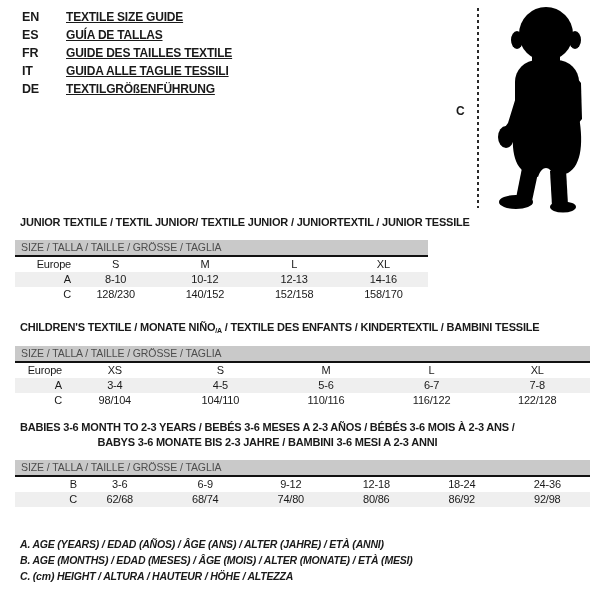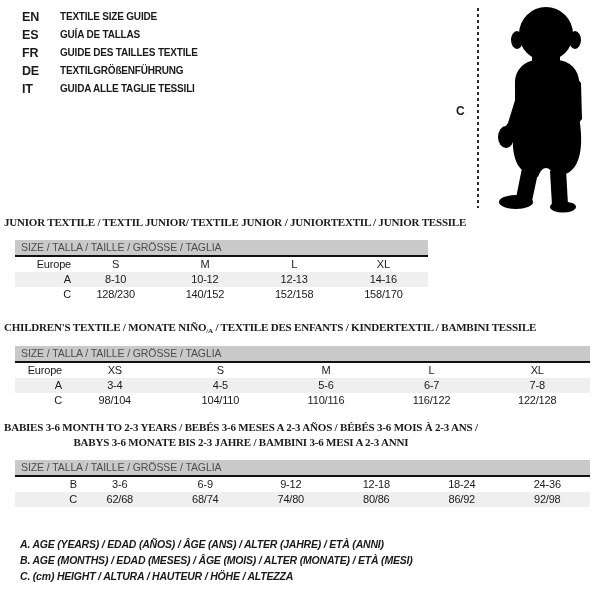--- a/index.html
+++ b/index.html
@@ -7,40 +7,40 @@
     width: 600px; height: 600px;
     background: #ffffff;
     font-family: "Liberation Sans", "DejaVu Sans", sans-serif;
     color: #1a1a1a;
     position: relative;
     overflow: hidden;
   }
 
   
   .lang-list { position: absolute; left: 22px; top: 8px; }
-  .lang-row { display: flex; height: 18px; line-height: 18px; }
+  .lang-row { display: flex; height: 18px; line-height: 18px; gap: 6px; }
   .lang-code { width: 38px; font-size: 12.5px; font-weight: bold; letter-spacing: -0.2px; }
-  .lang-title { font-size: 10px; font-weight: bold; letter-spacing: -0.2px; white-space: nowrap; }
+  .lang-title { font-size: 12px; font-weight: bold; letter-spacing: -0.2px; white-space: nowrap; text-decoration: underline; }
 
   
   .measure-line {
     position: absolute; left: 477px; top: 8px; width: 2px; height: 200px;
     background: repeating-linear-gradient(to bottom, #2a2a2a 0 3px, transparent 3px 6px);
   }
   .measure-label {
     position: absolute; left: 456px; top: 104px;
     font-size: 12px; font-weight: bold;
   }
   .baby-svg { position: absolute; left: 486px; top: 3px; }
 
   
   .section-title {
-    position: absolute; left: 4px;
+    position: absolute; left: 20px;
     font-size: 11px; font-weight: bold; letter-spacing: -0.2px;
-    line-height: 15px; white-space: nowrap; font-family: Liberation Serif, serif;
+    line-height: 15px; white-space: nowrap;
   }
   .sub-a { font-size: 7px; vertical-align: -2px; font-weight: bold; }
 
   table.size-table {
     position: absolute; left: 15px;
     border-collapse: collapse; table-layout: fixed;
   }
   table.size-table th.size-header {
     background: #c9c9c9; color: #4d4d4d;
     font-size: 10.5px; font-weight: normal; text-align: left;
@@ -81,26 +81,26 @@
   </div>
   <div class="lang-row">
     <span class="lang-code">ES</span>
     <span class="lang-title">GUÍA DE TALLAS</span>
   </div>
   <div class="lang-row">
     <span class="lang-code">FR</span>
     <span class="lang-title">GUIDE DES TAILLES TEXTILE</span>
   </div>
   <div class="lang-row">
+    <span class="lang-code">IT</span>
+    <span class="lang-title">GUIDA ALLE TAGLIE TESSILI</span>
+  </div>
+  <div class="lang-row">
     <span class="lang-code">DE</span>
     <span class="lang-title">TEXTILGRÖßENFÜHRUNG</span>
-  </div>
-  <div class="lang-row">
-    <span class="lang-code">IT</span>
-    <span class="lang-title">GUIDA ALLE TAGLIE TESSILI</span>
   </div>
 </div>
 
 <div class="measure-line"></div>
 <div class="measure-label">C</div>
 <svg class="baby-svg" width="110" height="210" viewBox="0 0 110 210" aria-hidden="true">
   <g fill="#000000" stroke="none">
 
     <ellipse cx="31" cy="37" rx="6" ry="9"></ellipse>
     <ellipse cx="89" cy="37" rx="6" ry="9"></ellipse>

